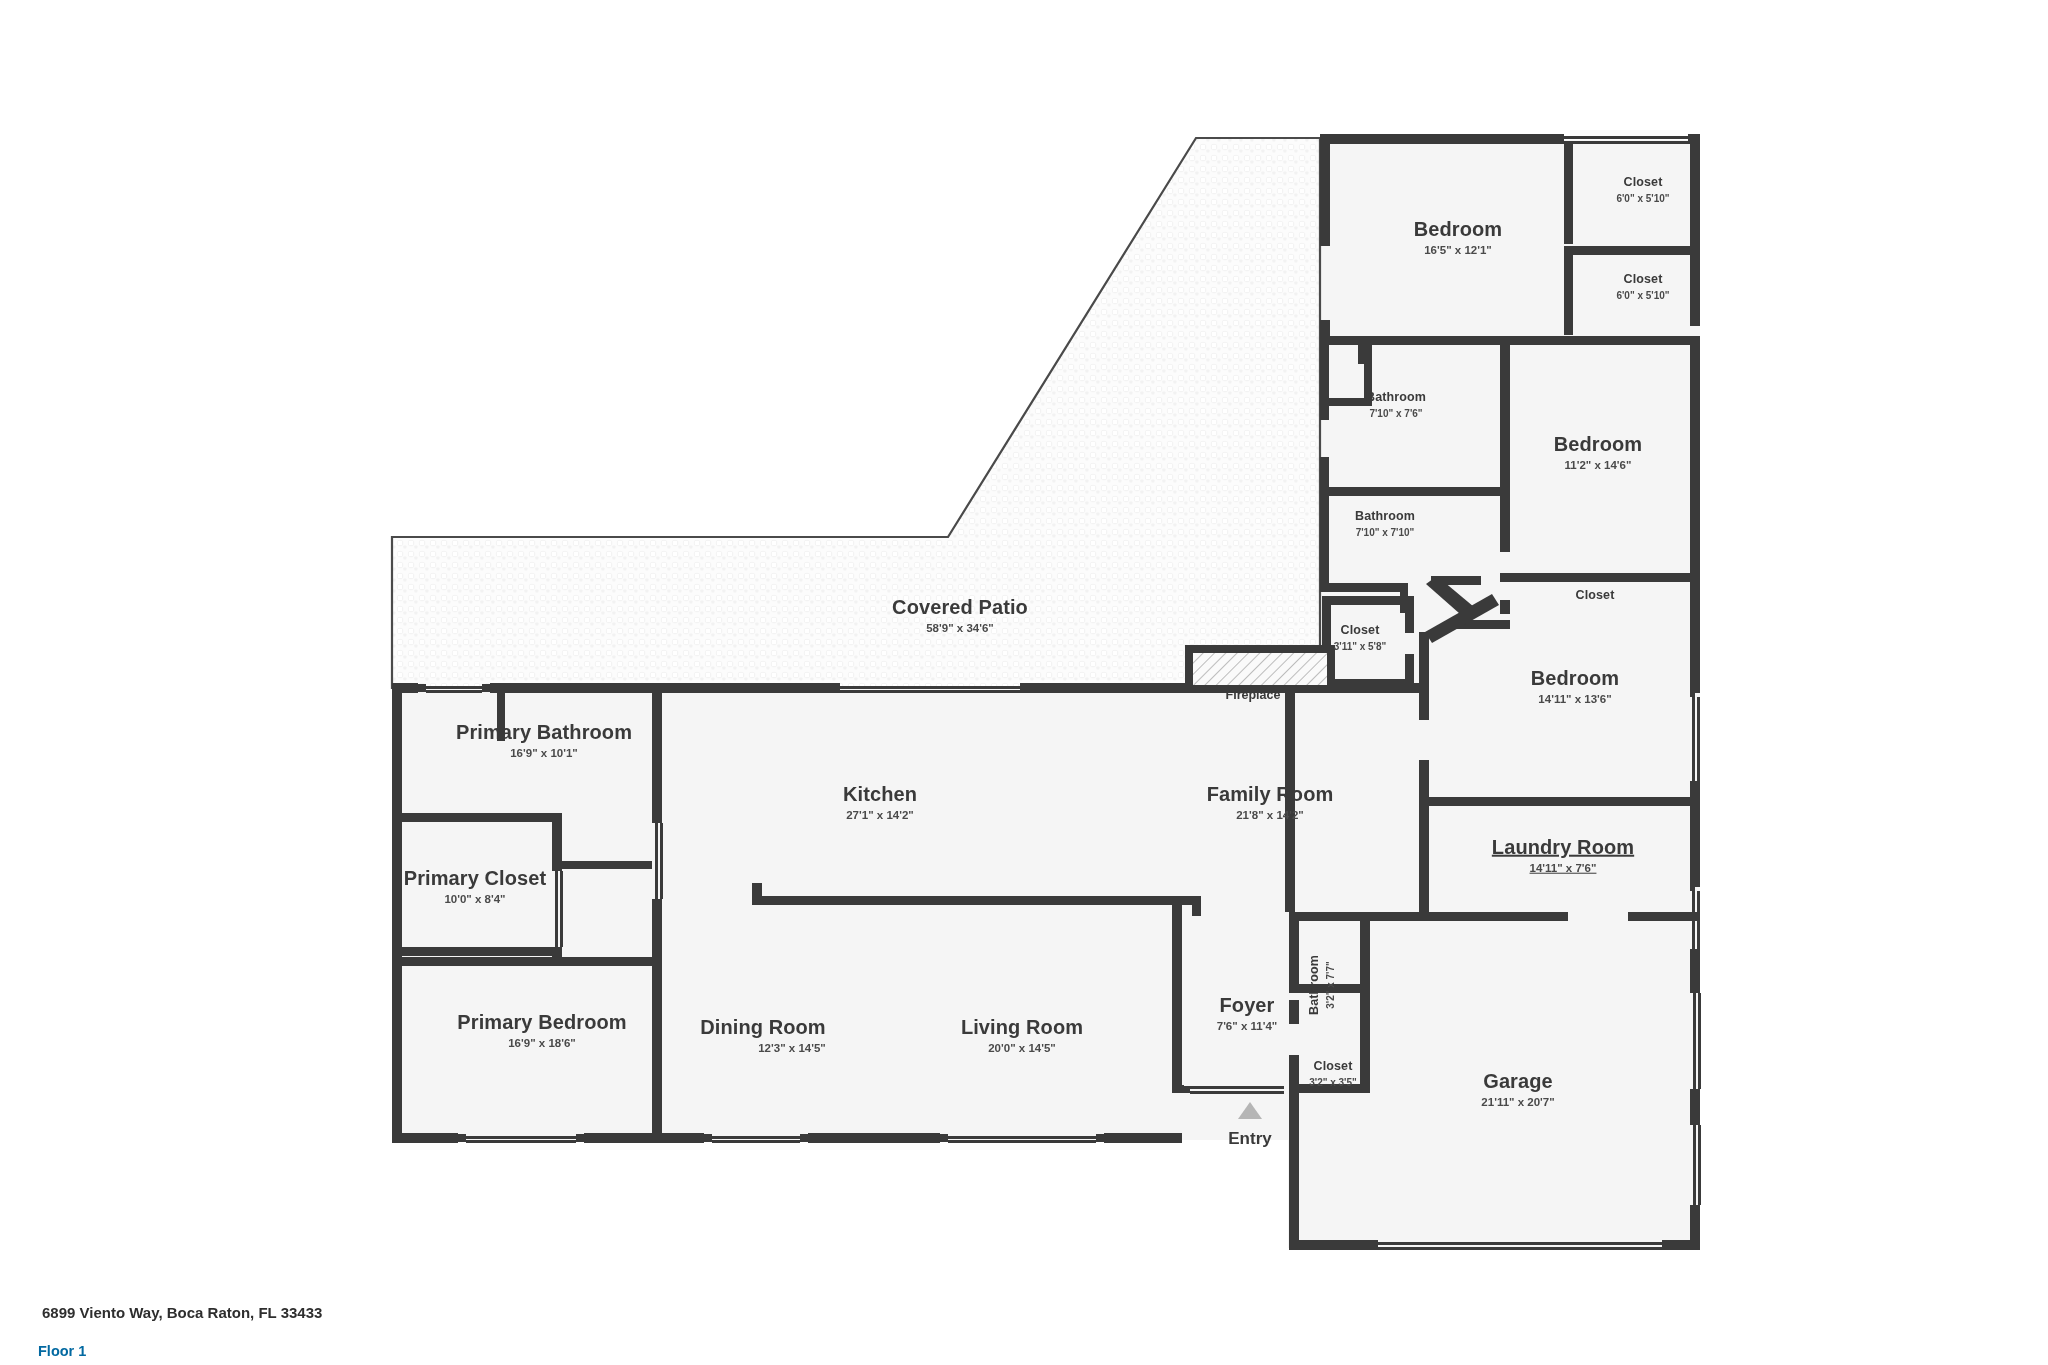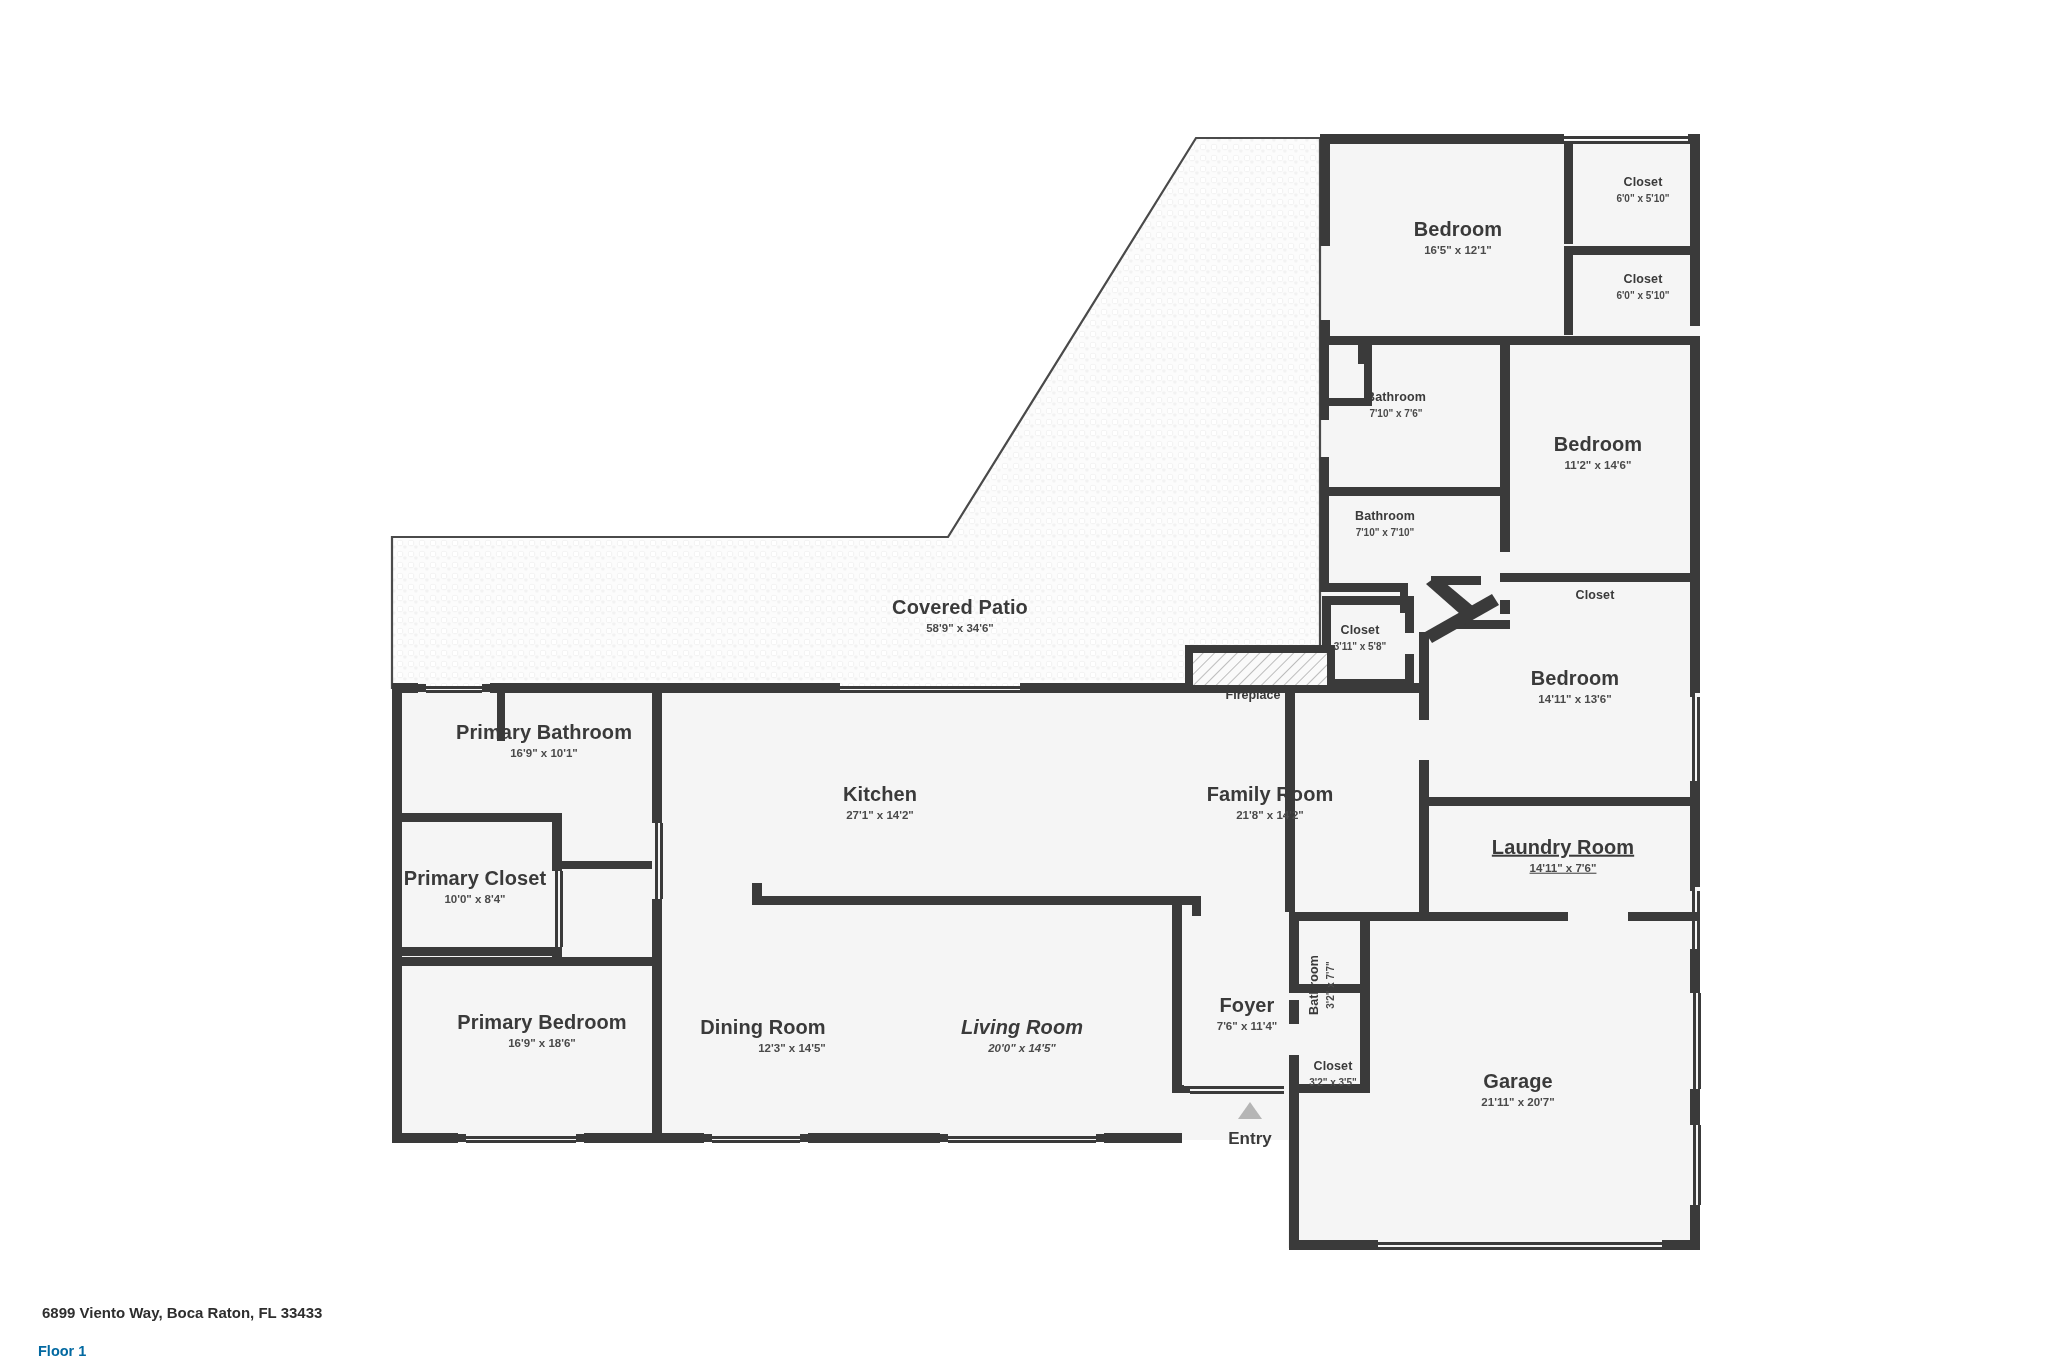--- a/index.html
+++ b/index.html
@@ -423,21 +423,21 @@
         <span class="rdim">3'2" x 7'7"</span>
       </div>
       <div class="room-label" style="left: 542px; top: 1030px;">
         <span class="rname">Primary Bedroom</span>
         <span class="rdim">16'9" x 18'6"</span>
       </div>
       <div class="room-label" style="left: 763px; top: 1035px; text-align: right;">
         <span class="rname">Dining Room</span>
         <span class="rdim">12'3" x 14'5"</span>
       </div>
-      <div class="room-label" style="left: 1022px; top: 1035px; font-style: italic;">
+      <div class="room-label" style="left: 1022px; top: 1035px;">
         <span class="rname">Living Room</span>
         <span class="rdim">20'0" x 14'5"</span>
       </div>
       <div class="room-label small" style="left: 1333px; top: 1073px;">
         <span class="rname">Closet</span>
         <span class="rdim">3'2" x 3'5"</span>
       </div>
       <div class="room-label" style="left: 1518px; top: 1089px;">
         <span class="rname">Garage</span>
         <span class="rdim">21'11" x 20'7"</span>

